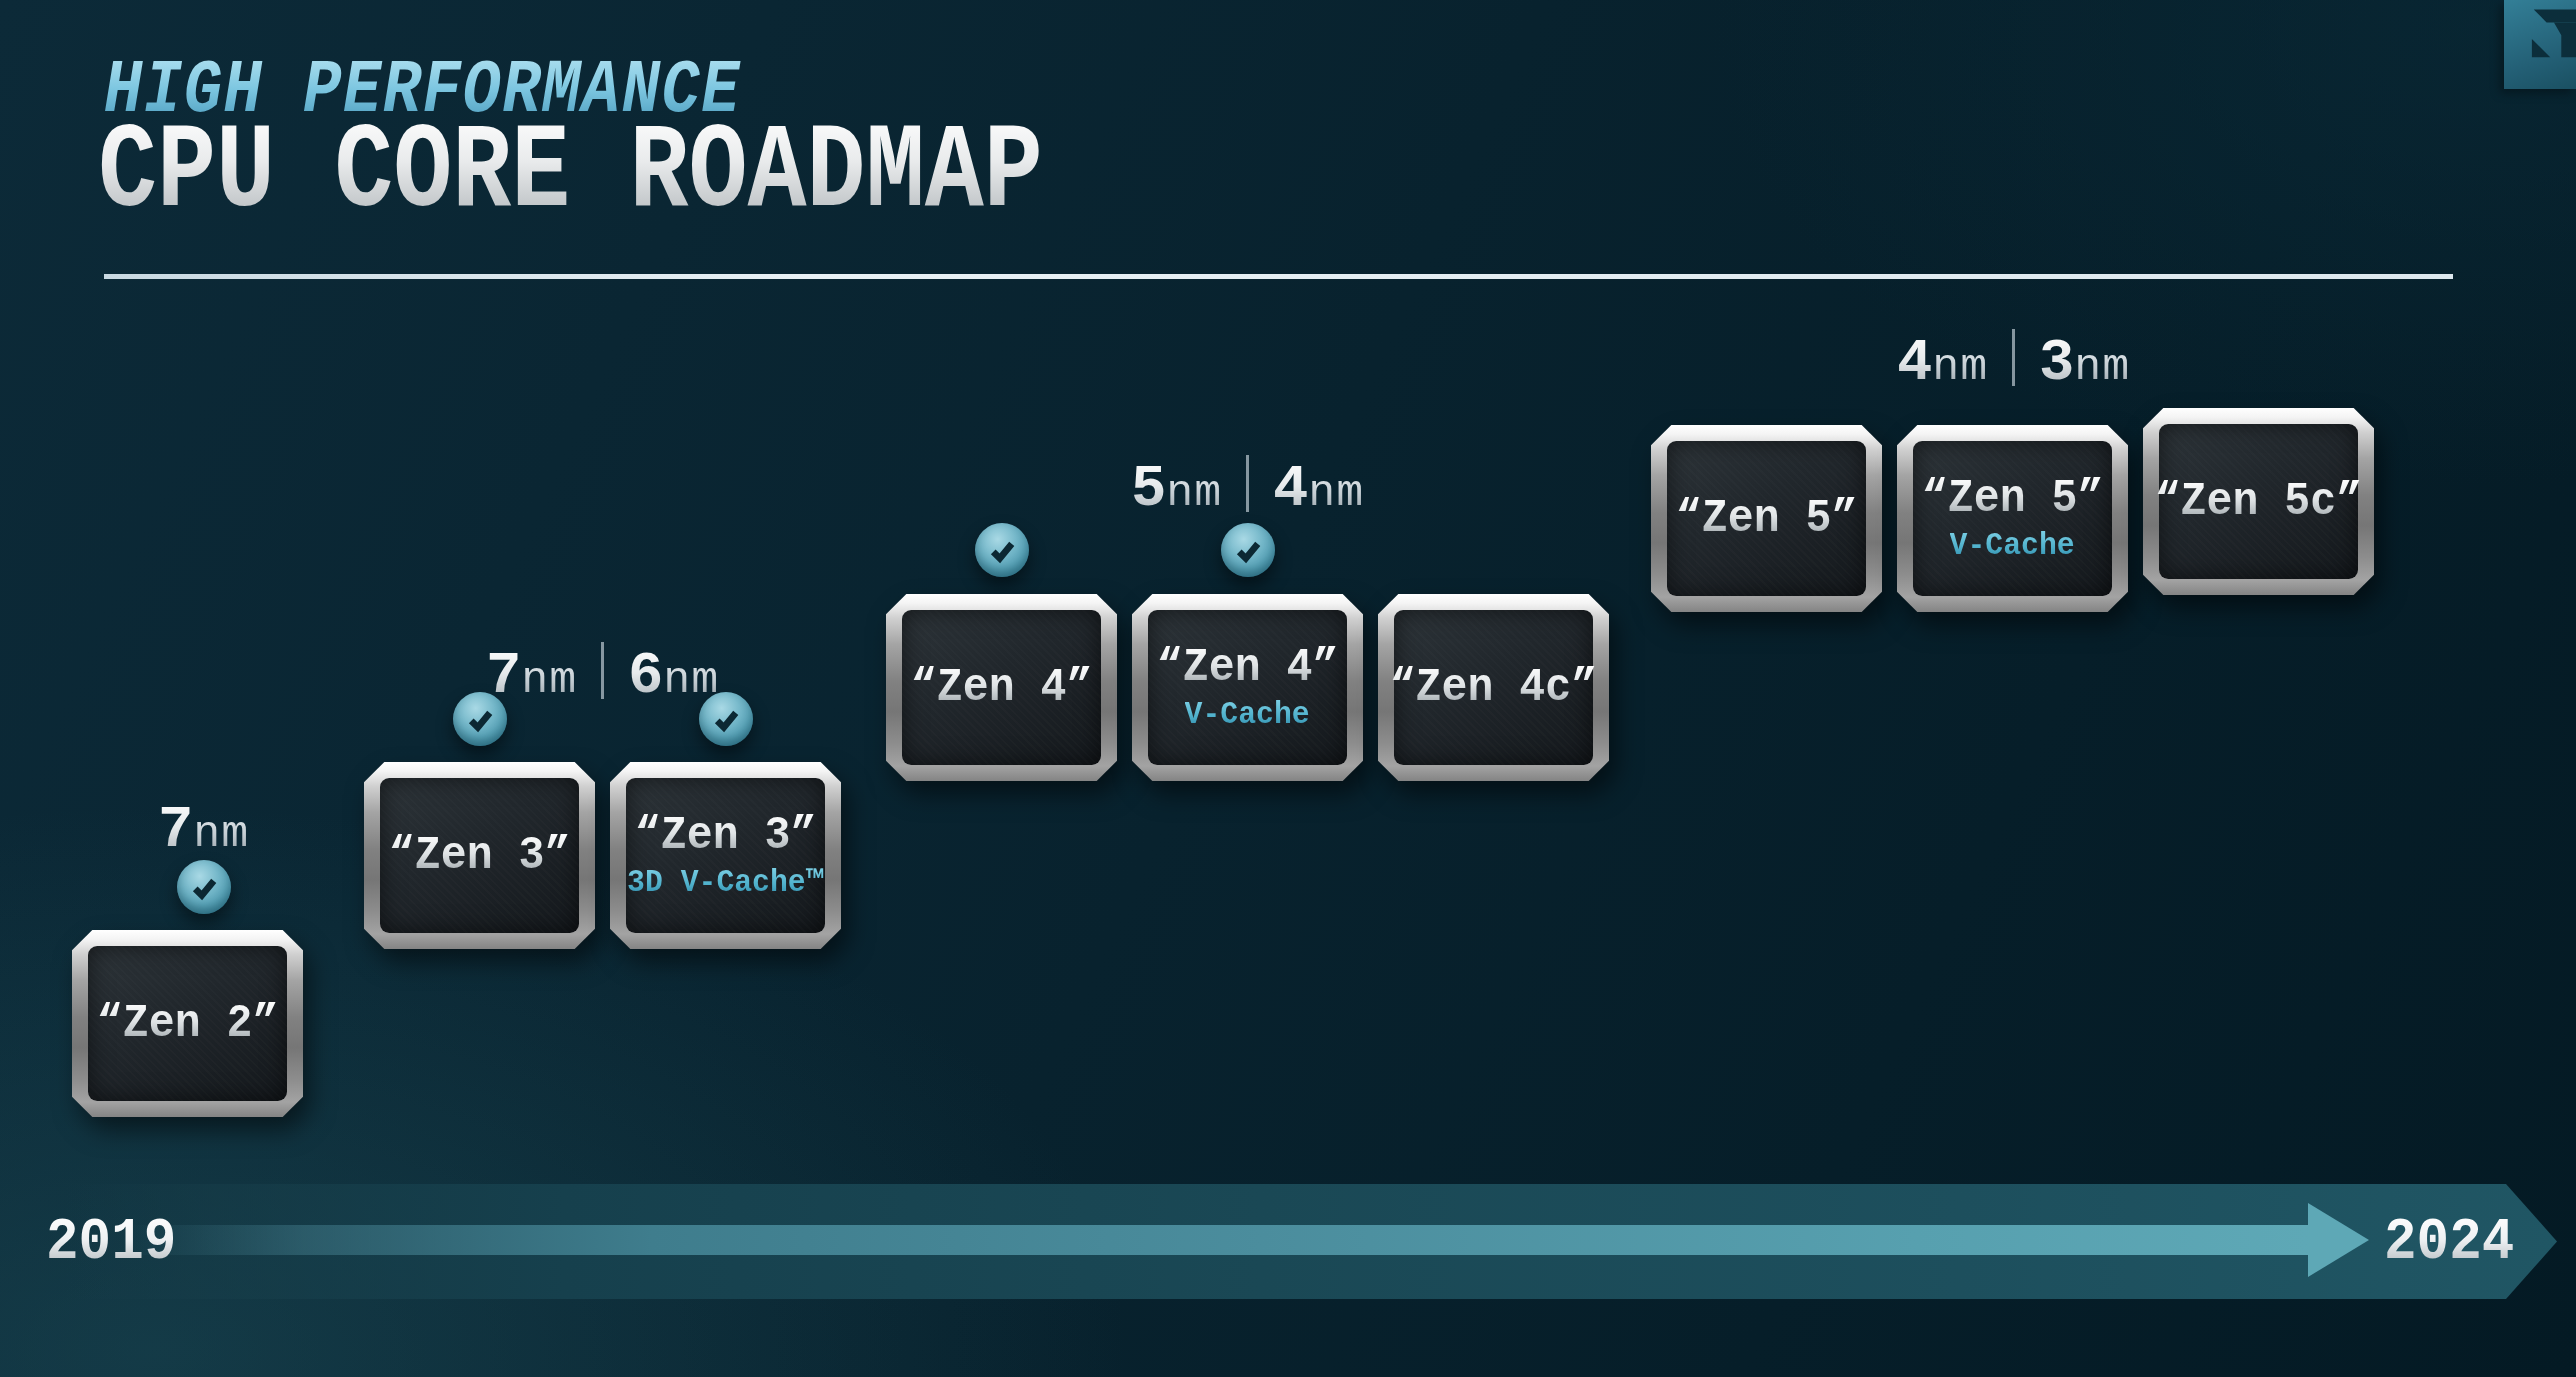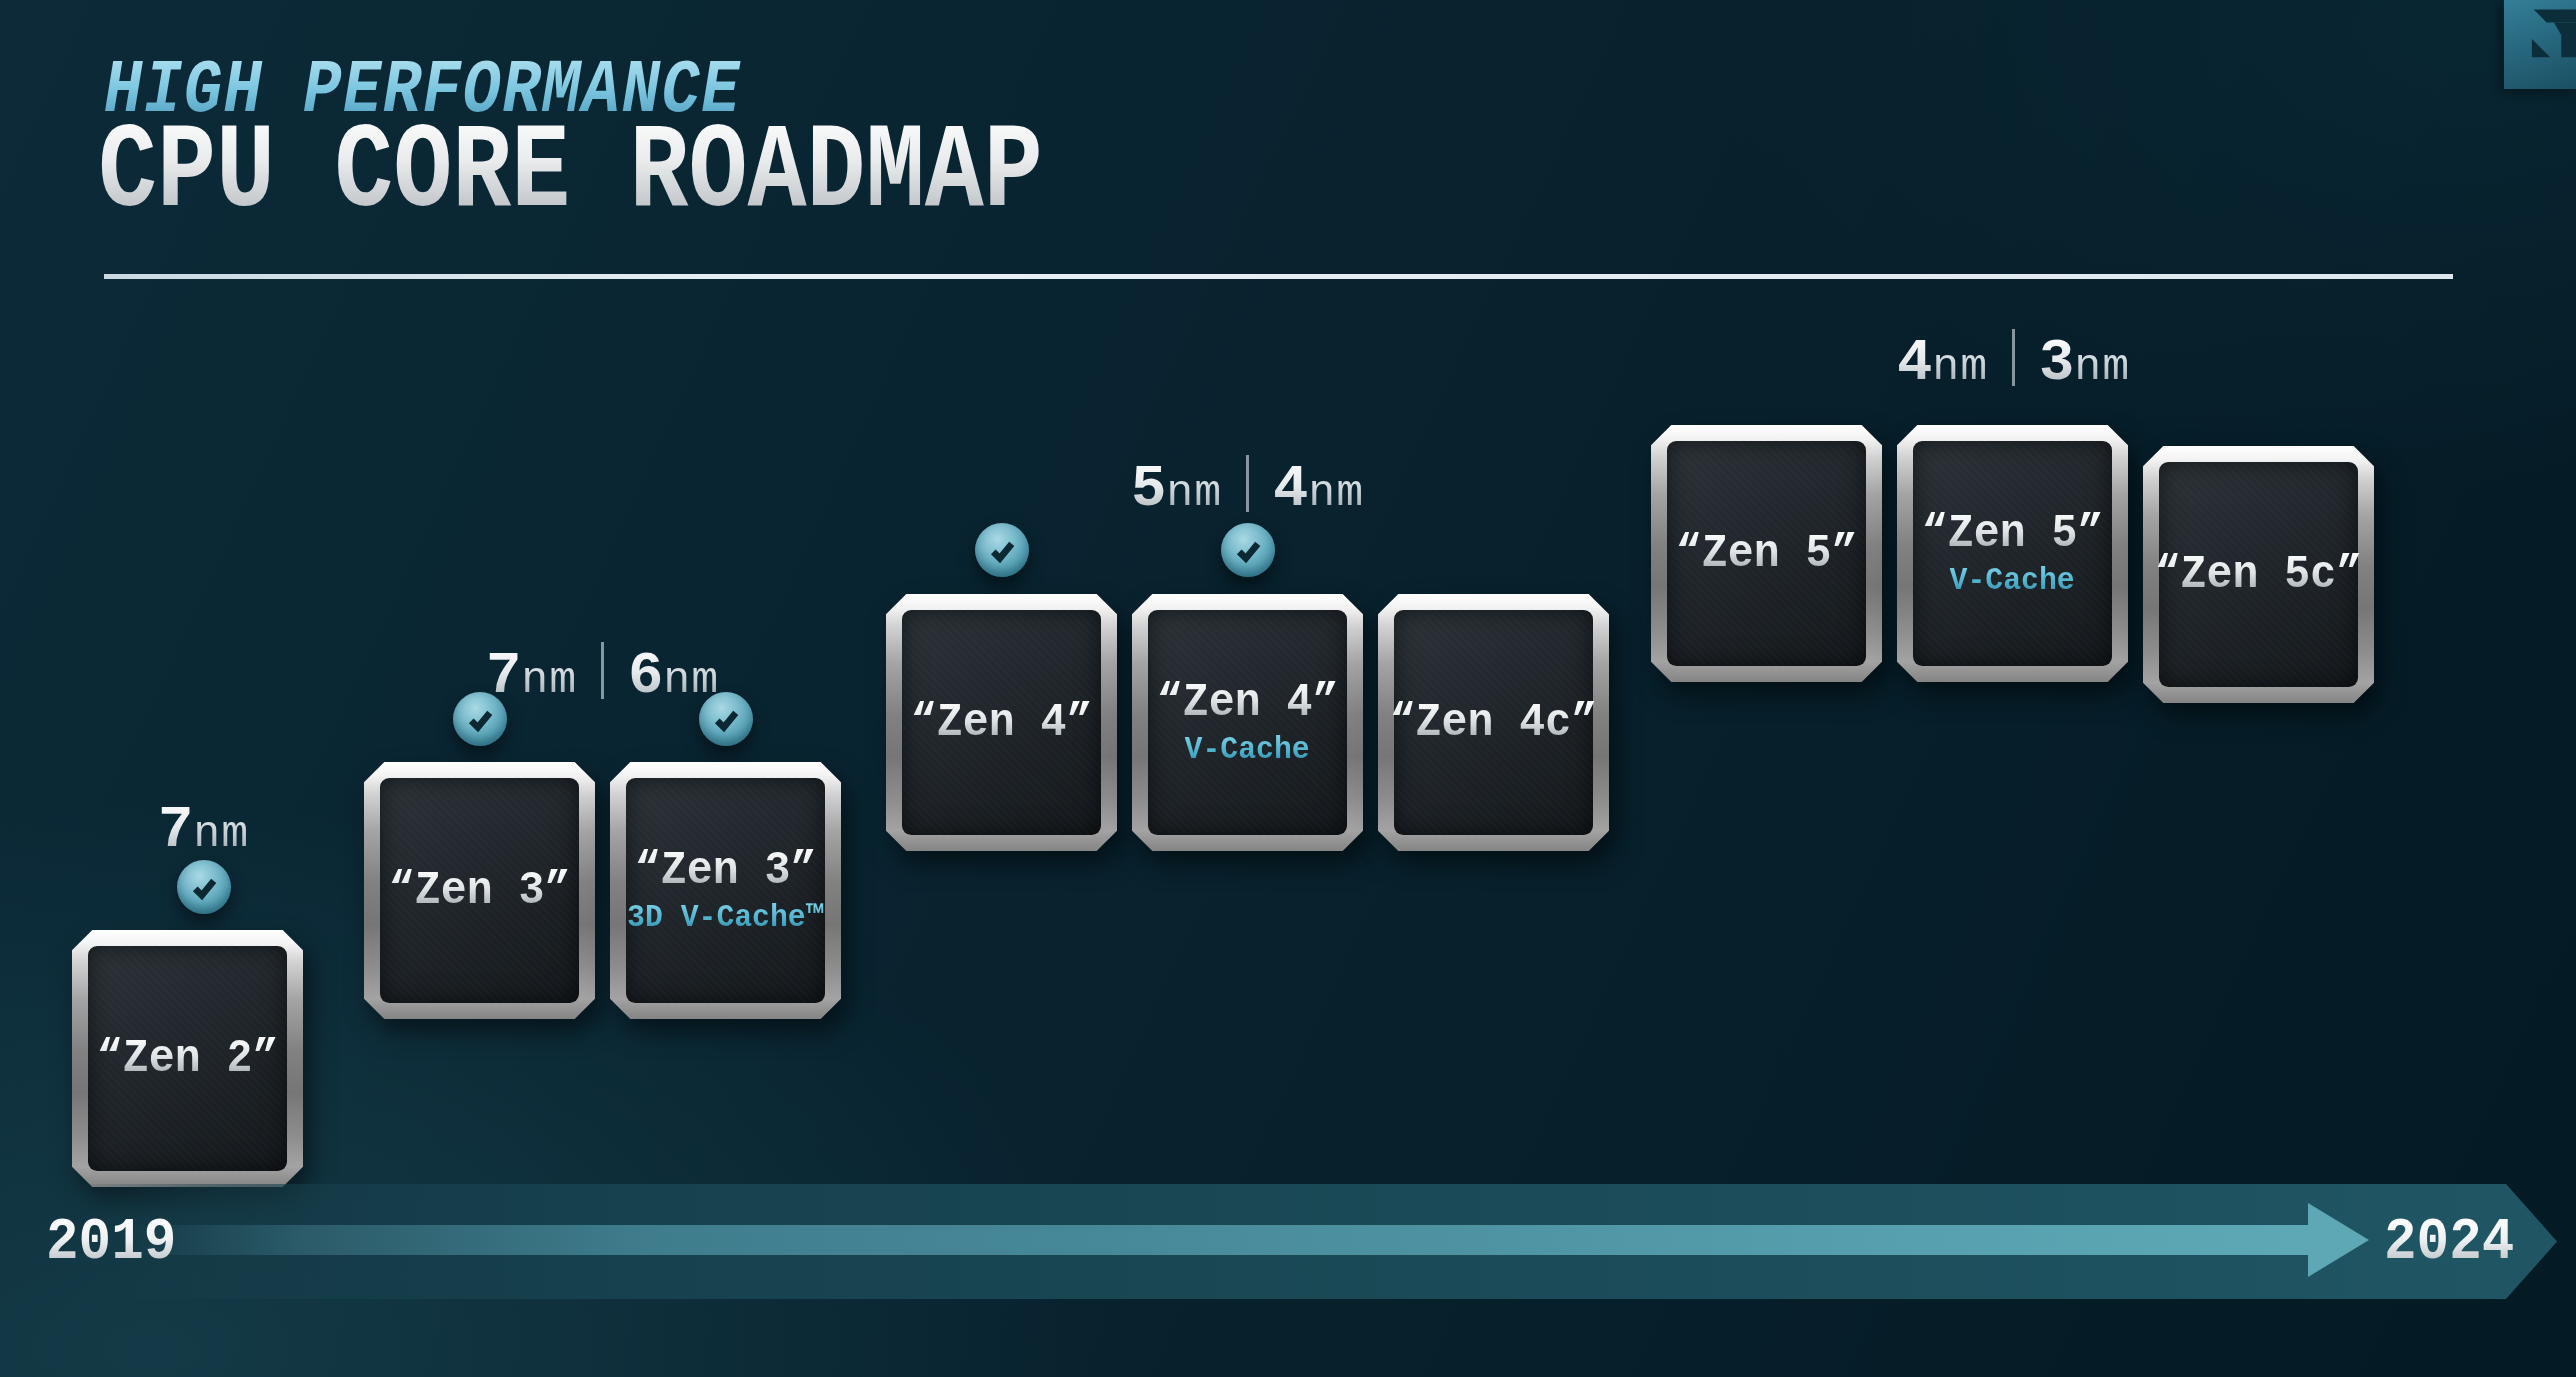--- a/index.html
+++ b/index.html
@@ -42,21 +42,21 @@
     background:linear-gradient(180deg,#e9eff2 0%,#c4cdd3 50%,#8d979e 100%);
     -webkit-background-clip:text;background-clip:text;color:transparent;}
   .node-sep{display:inline-block;width:2.8px;height:57px;margin:0 24px;vertical-align:-7.4px;
     background:#bcc9d2;opacity:.7;}
   
   .check-badge{width:54px;height:54px;border-radius:50%;
     background:radial-gradient(circle at 42% 30%,#a9d9e5 0%,#74b7c9 38%,#4394ab 78%,#37869e 100%);
     box-shadow:0 9.2px 16.6px rgba(0,0,0,.45), inset 0 -5.5px 9.2px rgba(8,40,52,.35);
     display:flex;align-items:center;justify-content:center;}
   
-  .chip{width:231px;height:257px;
+  .chip{width:231px;height:187px;
     background:linear-gradient(180deg,#ffffff 0%,#f4f4f4 5%,#d0d0d0 13%,#a4a4a4 27%,#818181 47%,#767676 63%,#8d8d8d 80%,#a3a3a3 92%,#848484 100%);
     clip-path:polygon(20.3px 0,calc(100% - 20.3px) 0,100% 20.3px,100% calc(100% - 20.3px),calc(100% - 20.3px) 100%,20.3px 100%,0 calc(100% - 20.3px),0 20.3px);
   }
   .chip-wrap{filter:drop-shadow(7.4px 13px 12px rgba(0,0,0,.5));}
   .chip-inner{position:absolute;inset:15.7px;border-radius:9.2px;
     background:
       repeating-linear-gradient(45deg,rgba(255,255,255,.016) 0 1.8px,rgba(0,0,0,0) 1.8px 5.5px),
       linear-gradient(150deg,#2d3439 0%,#21272c 42%,#14181c 100%);
     box-shadow:inset 0 0 24px rgba(0,0,0,.6);
     display:flex;flex-direction:column;align-items:center;justify-content:center;gap:7.4px;}
@@ -84,21 +84,21 @@
   .year-end{left:2384px;top:1213px;}
   
   .lbl-zen2{left:-74px;top:801px;}   .lbl-zen3{left:325px;top:642px;}
   .lbl-zen4{left:970px;top:455px;}  .lbl-zen5{left:1736px;top:329px;}
   .bdg-zen2{left:177px;top:860px;}
   .bdg-zen3a{left:453px;top:692px;}  .bdg-zen3b{left:699px;top:692px;}
   .bdg-zen4a{left:975px;top:523px;} .bdg-zen4b{left:1221px;top:523px;}
   .pos-zen2{left:72px;top:930px;}
   .pos-zen3a{left:364px;top:762px;}  .pos-zen3b{left:610px;top:762px;}
   .pos-zen4a{left:886px;top:594px;}  .pos-zen4b{left:1132px;top:594px;} .pos-zen4c{left:1378px;top:594px;}
-  .pos-zen5a{left:1651px;top:425px;} .pos-zen5b{left:1897px;top:425px;} .pos-zen5c{left:2143px;top:446px;}
+  .pos-zen5a{left:1651px;top:425px;} .pos-zen5b{left:1897px;top:425px;} .pos-zen5c{left:2143px;top:408px;}
 </style>
 </head>
 <body>
 
 <div class="slide">
 
   <div>
     <div class="abs eyebrow">HIGH PERFORMANCE</div>
     <div class="abs page-title">CPU CORE ROADMAP</div>
     <div class="abs rule"></div>

